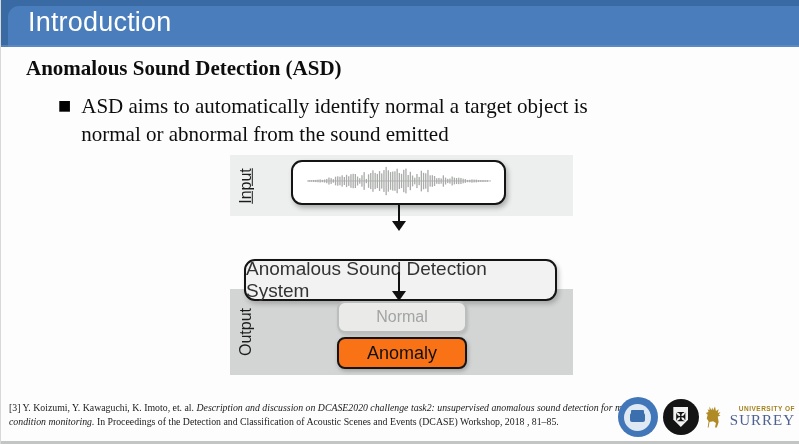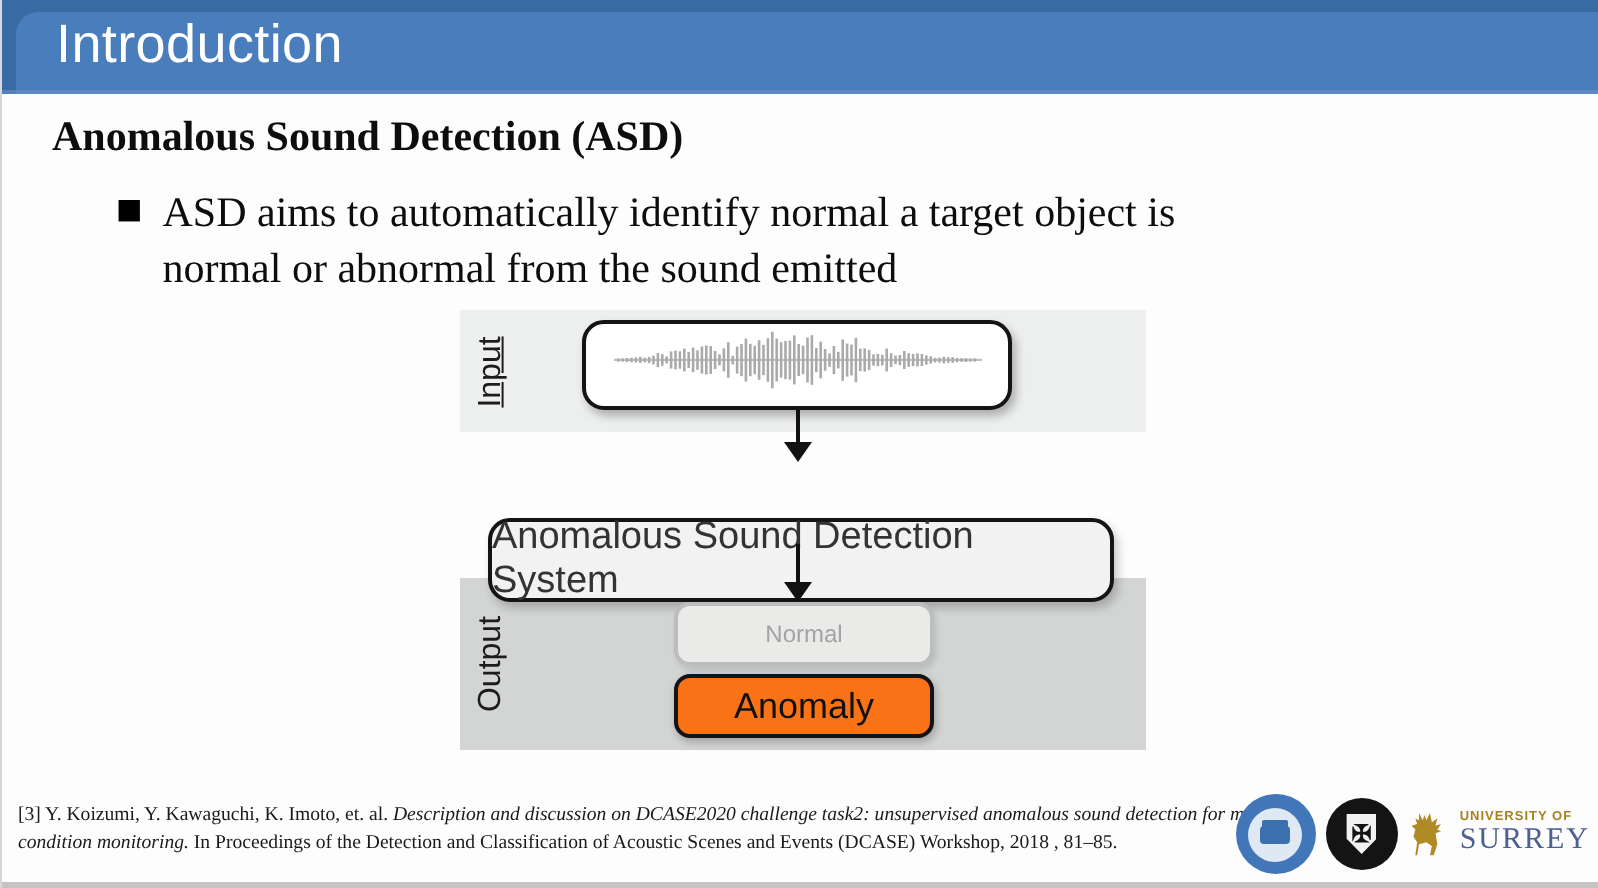--- a/index.html
+++ b/index.html
@@ -34,21 +34,21 @@
     display:flex; align-items:center; justify-content:center; }
   .rot-label { transform:rotate(-90deg); white-space:nowrap; font-size:16px; color:#1c1c1c; }
   .rot-label.u { text-decoration:underline; }
   .dbox { position:absolute; box-sizing:border-box; display:flex; align-items:center; justify-content:center; }
   .input-box { left:61px; top:5px; width:215px; height:45px; background:#ffffff;
     border:2.5px solid #141414; border-radius:11px; box-shadow:2px 3px 5px rgba(0,0,0,.28); }
   .system-box { left:14px; top:75px; width:313px; height:42px; background:#f1f2f1;
     border:2.5px solid #141414; border-radius:11px; box-shadow:2px 3px 5px rgba(0,0,0,.22);
     font-size:19px; color:#333333;margin-top:29px; }
   .normal-box { left:107px; top:146px; width:130px; height:32px; background:#eaebe9;
-    border:2px solid #bcbebd; border-radius:8px; font-size:12px; color:#a2a4a3;
+    border:2px solid #bcbebd; border-radius:8px; font-size:16px; color:#a2a4a3;
     box-shadow:1px 2px 3px rgba(0,0,0,.12); }
   .anomaly-box { left:107px; top:182px; width:130px; height:32px; background:#f97316;
     border:2.5px solid #141414; border-radius:8px; font-size:18px; color:#111111;
     box-shadow:1px 2px 4px rgba(0,0,0,.25); }
   .arrow { position:absolute; left:167.5px; width:2.6px; background:#111; }
   .arrow:after { content:''; position:absolute; left:50%; transform:translateX(-50%);
     bottom:-10px; border:7px solid transparent; border-top:10px solid #111; border-bottom:0; }
   .arrow-1 { top:50px; height:16px; }
   .arrow-2 { top:117px; height:19px; }
   
@@ -63,21 +63,21 @@
   .seal-inner { width:27px; height:27px; border-radius:50%; background:#dfe9f4;
     display:flex; align-items:center; justify-content:center; }
   .seal-mark { width:15px; height:9px; background:#3c6fae; border-radius:2px; box-shadow:0 -4px 0 -1px #3c6fae; }
   .crest { width:36px; height:36px; border-radius:50%; background:#141414;
     display:flex; align-items:center; justify-content:center; }
   .crest-shield { width:15px; height:20px; background:#f2f2f2;
     clip-path:polygon(0 0,100% 0,100% 62%,50% 100%,0 62%);
     display:flex; align-items:center; justify-content:center;
     color:#141414; font-size:12px; font-weight:bold; }
   .surrey { display:flex; align-items:center; gap:4px; }
-  .surrey-text { display:flex; flex-direction:column; line-height:1; }
+  .surrey-text { display:flex; flex-direction:column; line-height:1;text-align:right; }
   .surrey-top { font-size:6.5px; font-weight:bold; letter-spacing:.5px; color:#a5831f; }
   .surrey-name { font-family:"Liberation Serif", serif; font-size:15px; letter-spacing:1px; color:#4d6191; margin-top:1px; }
   .bottom-edge { position:absolute; left:0; right:0; bottom:0; height:3px; background:#c3c5c4; }
 </style>
 </head>
 <body>
 
 <div class="slide">
 
   <div class="header">

